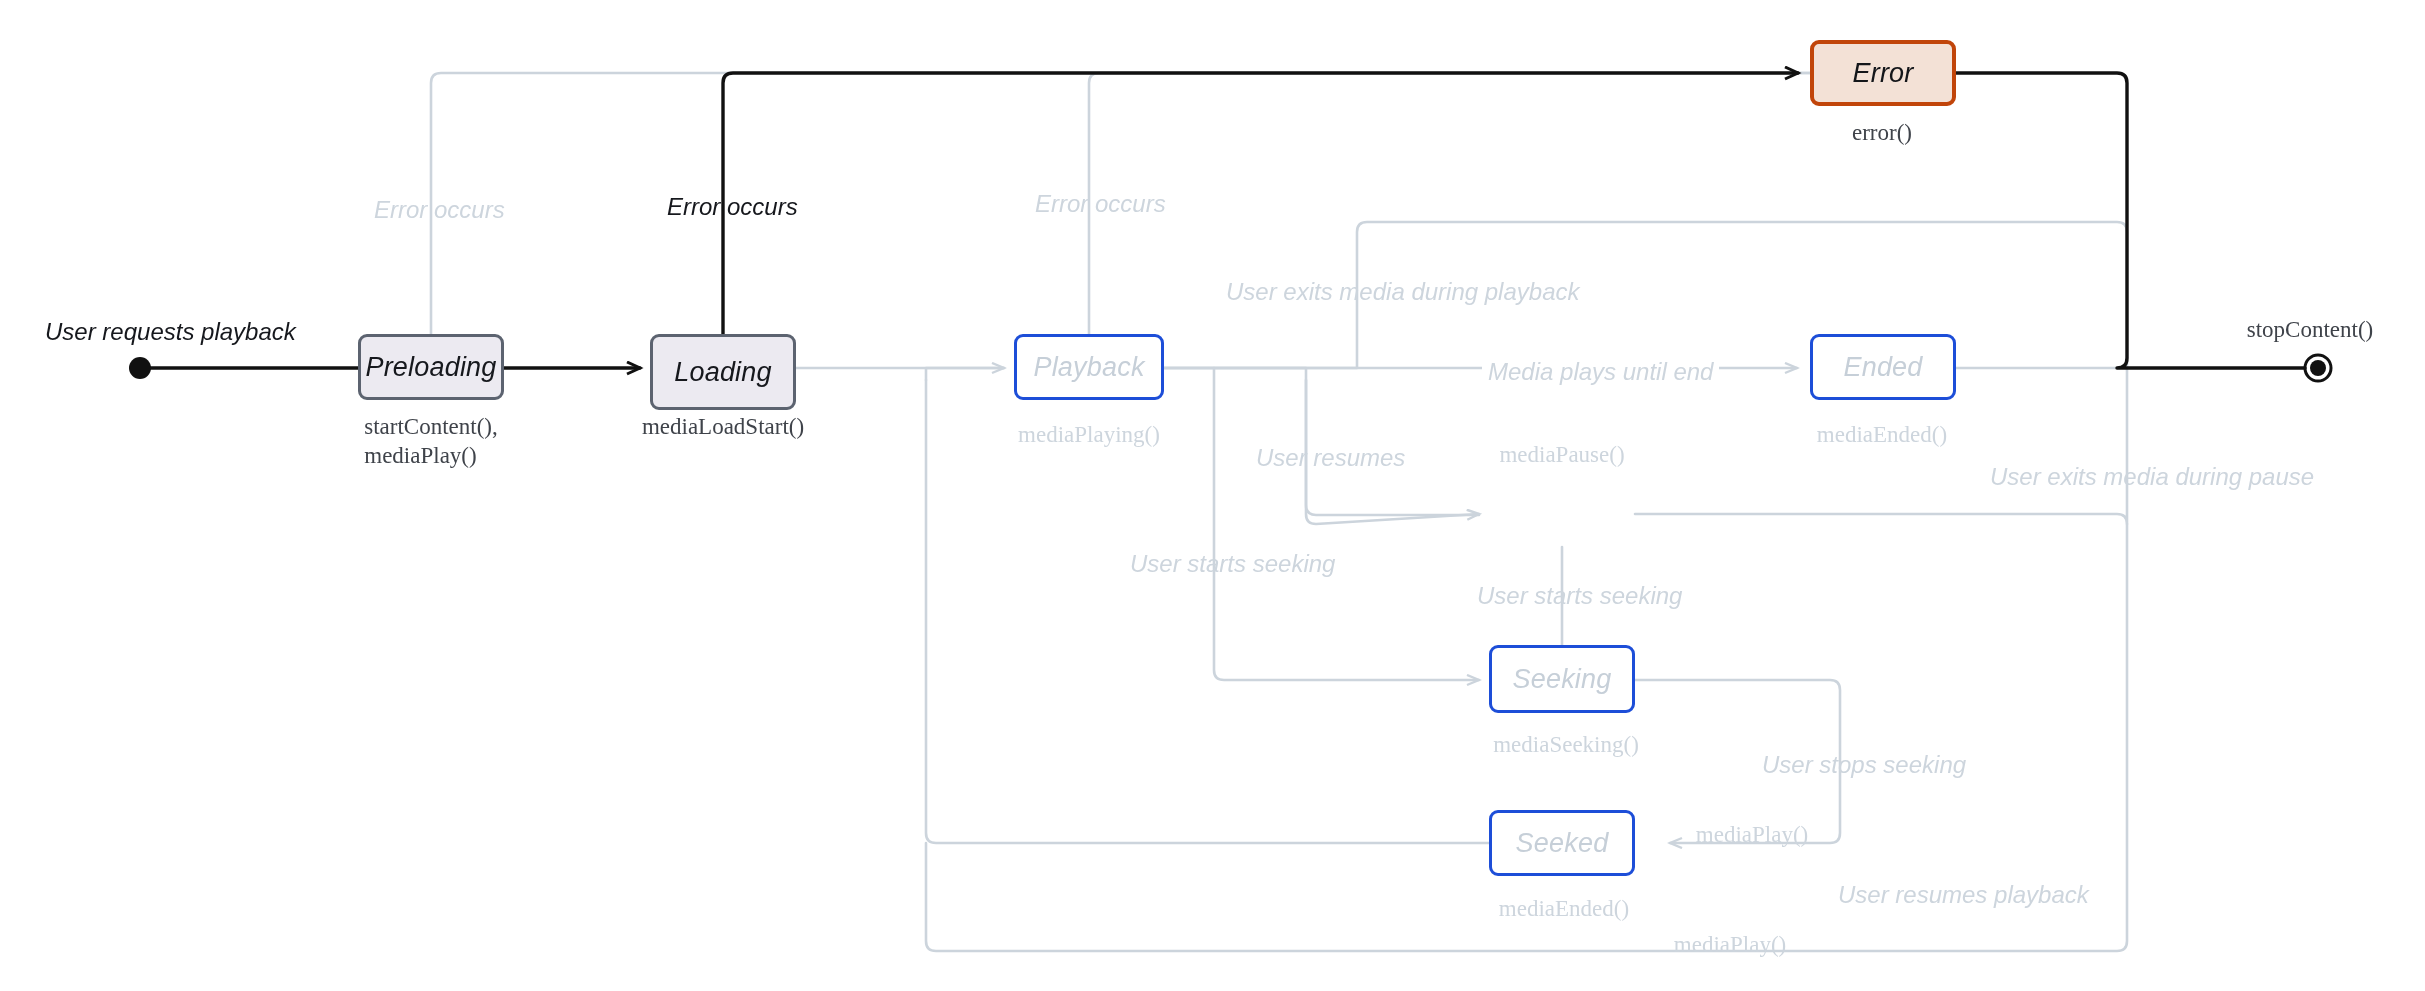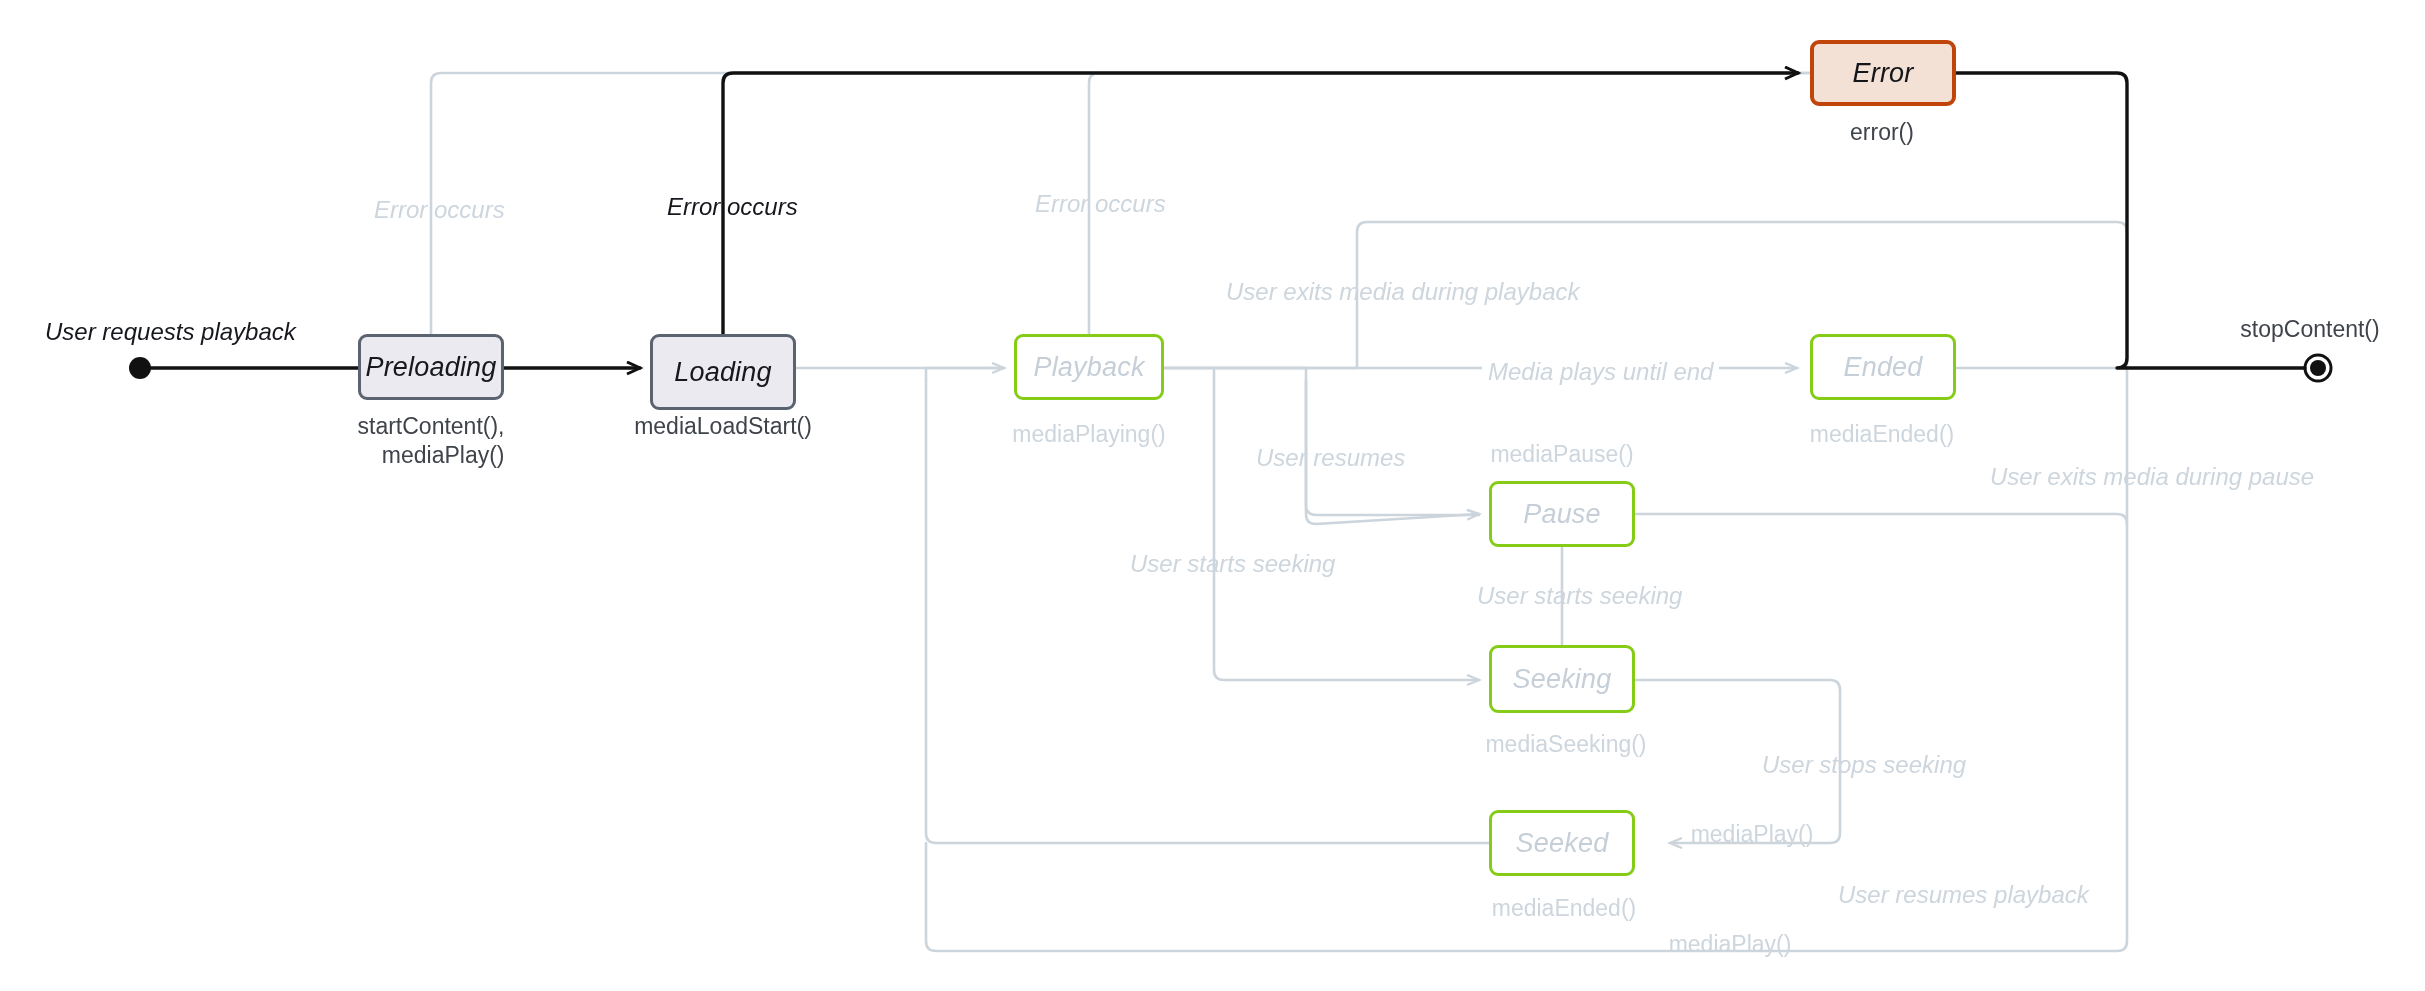--- a/index.html
+++ b/index.html
@@ -28,41 +28,41 @@
     align-items: center;
     justify-content: center;
     border-radius: 9px;
     font-family: "Liberation Sans", sans-serif;
     font-size: 27px;
     letter-spacing: 0.2px;
     white-space: nowrap;
     font-style: italic;
   }
   .node.dim {
-    border: 3px solid #84cc16;
+    border: 3px solid #1d4ed8;
     background: #ffffff;
     color: #c6cfd8;
   }
   .node.active {
     border: 3px solid #5c6370;
     background: #eceaf1;
     color: #16181d;
   }
   .node.error {
     border: 4px solid #c1450a;
     background: #f3e1d6;
     color: #14161a;
   }
   .mono-label {
     position: absolute;
-    font-family: Liberation Sans, sans-serif;
+    font-family: Liberation Serif, serif;
     font-size: 23px;
     white-space: pre;
     line-height: 1.28;
-    text-align: right;
+    text-align: left;
     transform: translateX(-50%);
   }
   .mono-label.dim { color: #cdd5dd; }
   .mono-label.active { color: #3f434a; }
 
   .edge-label {
     position: absolute;
     font-family: "Liberation Sans", sans-serif;
     font-style: italic;
     font-size: 24px;
@@ -153,23 +153,20 @@
   <div class="node error" style="left:1810px; top:40px; width:146px; height:66px;">
     <span>Error</span>
   </div>
   <div class="mono-label active" style="left:1882px; top:118px;">error()</div>
 
   <div class="node dim" style="left:1810px; top:334px; width:146px; height:66px;">
     <span>Ended</span>
   </div>
   <div class="mono-label dim" style="left:1882px; top:420px;">mediaEnded()</div>
 
-  <div class="node dim" style="left:1489px; top:481px; width:146px; height:66px;">
-    <span>Pause</span>
-  </div>
   <div class="mono-label dim" style="left:1562px; top:440px;">mediaPause()</div>
 
   <div class="node dim" style="left:1489px; top:645px; width:146px; height:68px;">
     <span>Seeking</span>
   </div>
   <div class="mono-label dim" style="left:1566px; top:730px;">mediaSeeking()</div>
 
   <div class="node dim" style="left:1489px; top:810px; width:146px; height:66px;">
     <span>Seeked</span>
   </div>

